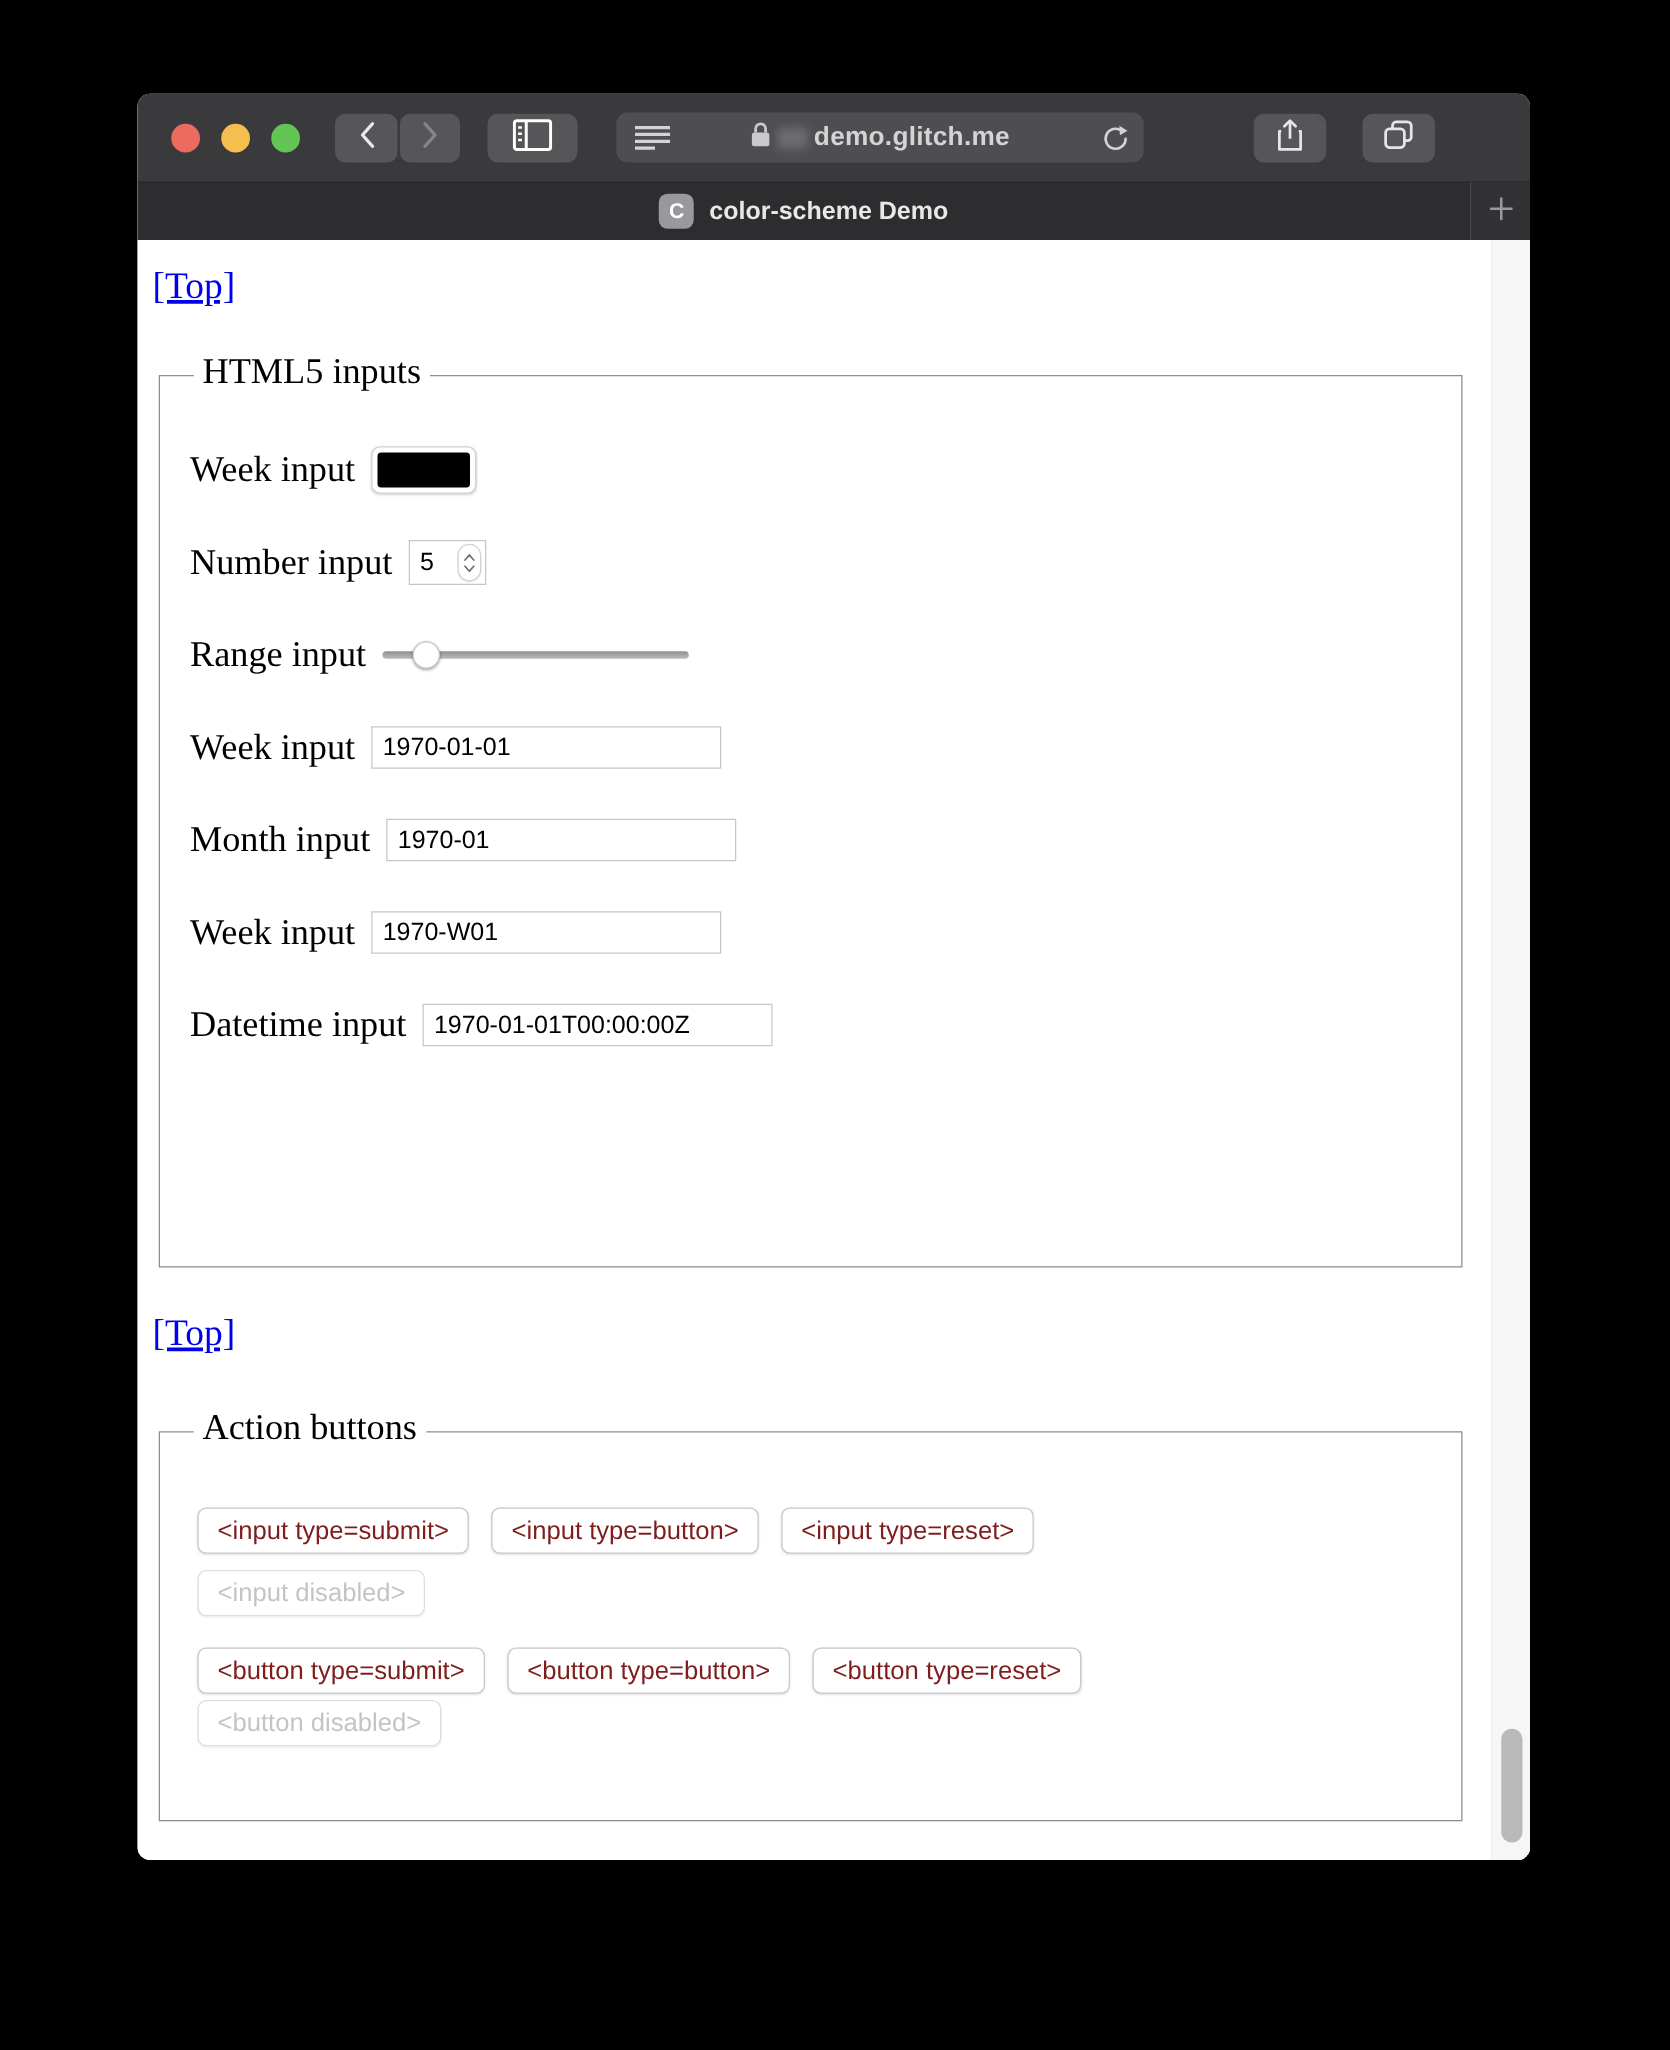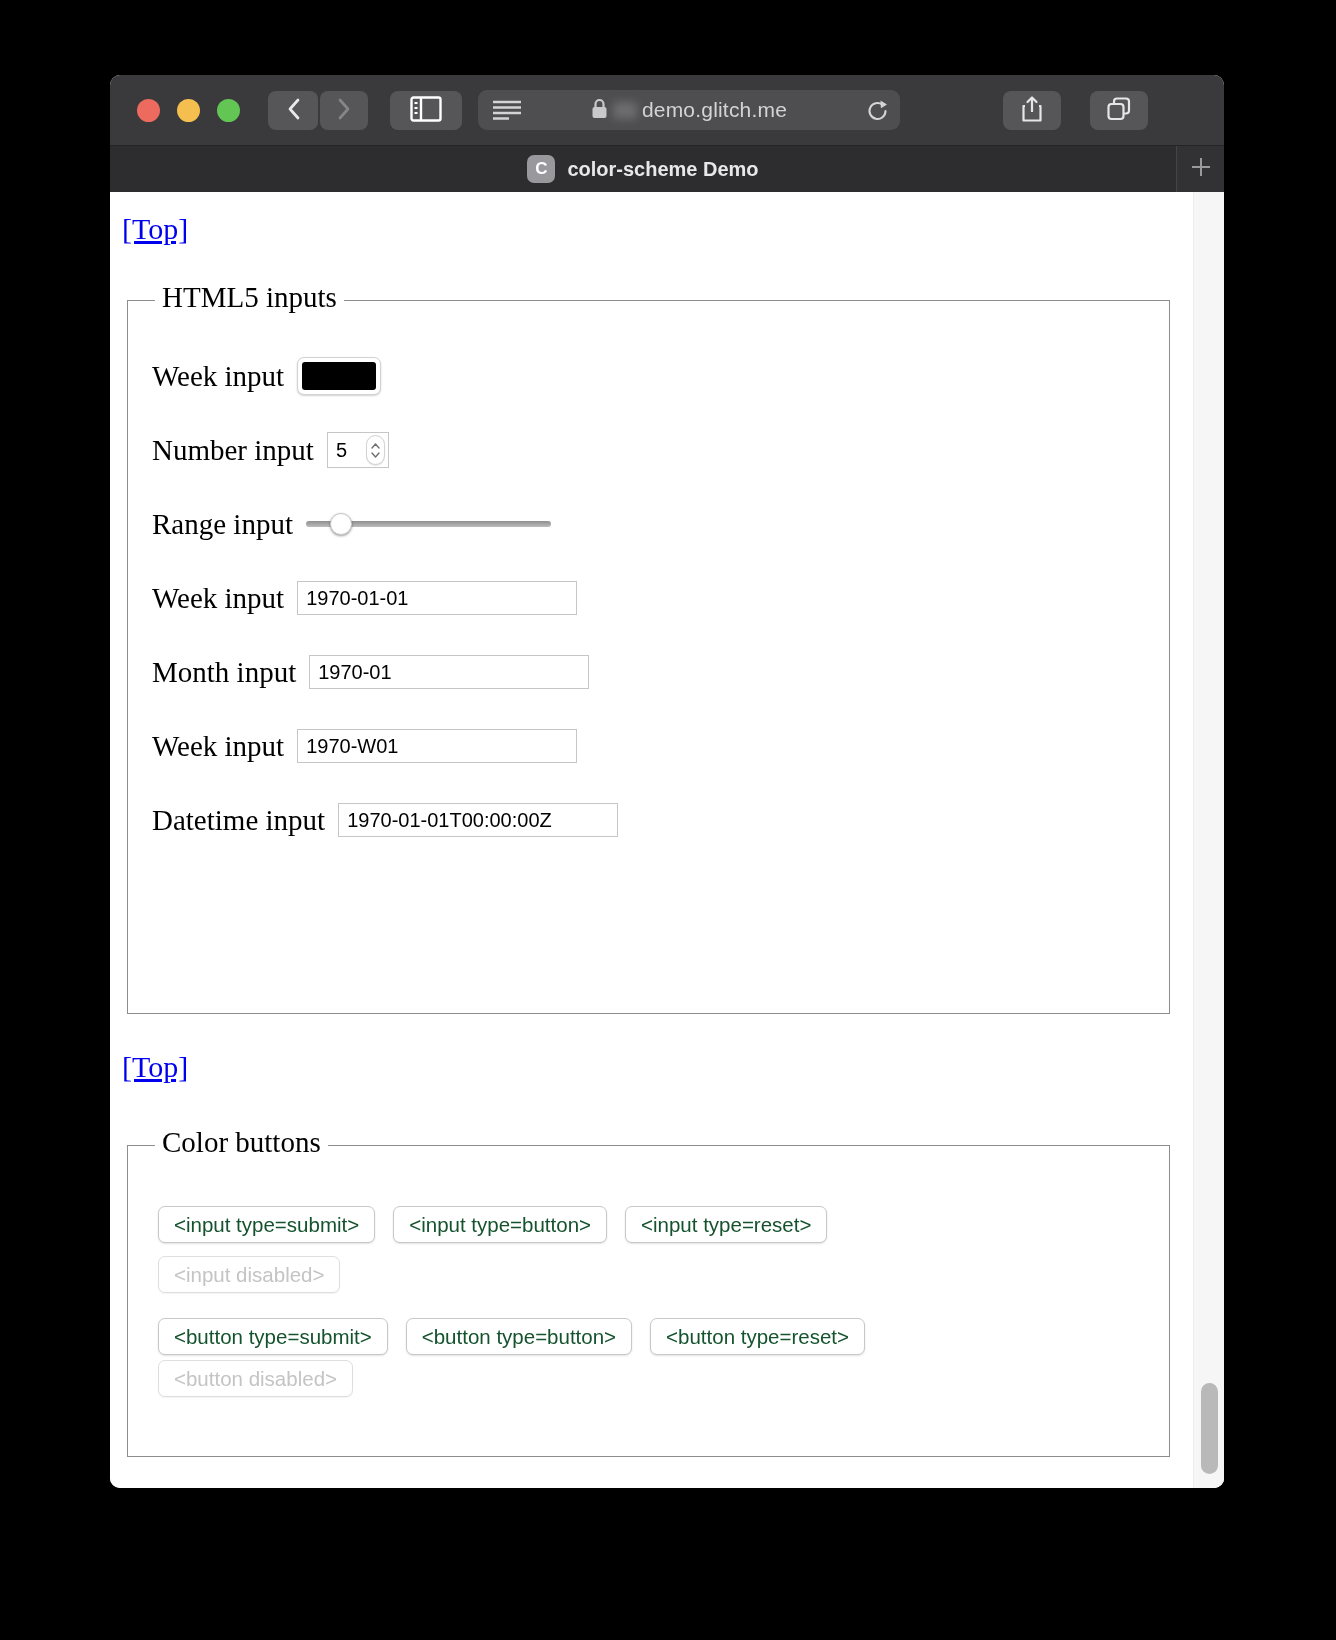--- a/index.html
+++ b/index.html
@@ -19,22 +19,22 @@
   .tbtn{
     position:absolute;top:16px;height:39px;border-radius:8px;background:#565659;
     display:flex;align-items:center;justify-content:center;
   }
   .btn-back{left:158px;width:50px;}
   .btn-fwd{left:210px;width:48px;}
   .btn-sidebar{left:280px;width:72px;}
   .btn-share{left:893px;width:58px;}
   .btn-tabs{left:980px;width:58px;}
   .urlbar{
-    position:absolute;left:368px;top:15px;width:422px;height:40px;border-radius:9px;
-    background:#4e4e50;display:flex;align-items:center;justify-content:center;
+    position:absolute;left:383px;top:15px;width:422px;height:40px;border-radius:9px;
+    background:#4e4e50;display:flex;align-items:center;justify-content:center;font-weight:bold;
   }
   .reader-icon{position:absolute;left:14px;top:10px;}
   .refresh-icon{position:absolute;right:11px;top:9px;}
   .url-group{display:flex;align-items:center;gap:5px;}
   .url-redacted{width:24px;height:17px;background:#8b8b8e;border-radius:3px;filter:blur(4px);opacity:.5;}
   .url-text{font-size:21px;color:#d4d4d6;letter-spacing:.2px;}
   
   .tabbar{position:relative;height:46px;background:#2d2d2f;border-top:1px solid #242426;display:flex;}
   .tab{width:1066px;display:flex;align-items:center;justify-content:center;gap:12px;}
   .favicon{
@@ -100,21 +100,21 @@
   .text-input{
     width:280px;height:34px;box-sizing:border-box;border:1px solid #c6c6c6;background:#fff;
     font-family:"Liberation Sans","DejaVu Sans",sans-serif;font-size:20px;color:#000;
     padding:0 8px;outline:none;border-radius:0;
   }
   .btn-row{position:absolute;left:30px;display:flex;gap:18px;}
   .br1{top:60px;} .br1d{top:110px;align-items:center;} .br2{top:172px;} .br2d{top:214px;}
   .btn{
     height:37px;padding:0 15px;box-sizing:border-box;border:1px solid #c8c8c8;border-radius:7px;
     background:#fff;font-family:"Liberation Sans","DejaVu Sans",sans-serif;font-size:20.5px;
-    color:#14532d;display:inline-flex;align-items:center;box-shadow:0 1px 2px rgba(0,0,0,.12);
+    color:#7f1d1d;display:inline-flex;align-items:center;box-shadow:0 1px 2px rgba(0,0,0,.12);
     white-space:nowrap;
   }
   .btn.disabled{color:#c4c4c4;border-color:#dedede;box-shadow:0 1px 1px rgba(0,0,0,.05);}
 </style>
 </head>
 <body>
 
 <div class="window">
 
   <div class="toolbar">
@@ -266,21 +266,21 @@
       <div class="row r7">
         <span class="row-label">Datetime input</span>
         <input class="text-input" value="1970-01-01T00:00:00Z" style="">
       </div>
 
     </div>
 
     <a class="top-link top-link-2">[Top]</a>
 
     <div class="fieldset fs-actions">
-      <span class="legend">Color buttons</span>
+      <span class="legend">Action buttons</span>
 
       <div class="btn-row br1">
         <button class="btn">&lt;input type=submit&gt;</button>
         <button class="btn">&lt;input type=button&gt;</button>
         <button class="btn">&lt;input type=reset&gt;</button>
       </div>
       <div class="btn-row br1d">
         <button class="btn disabled">&lt;input disabled&gt;</button>
       </div>
 

